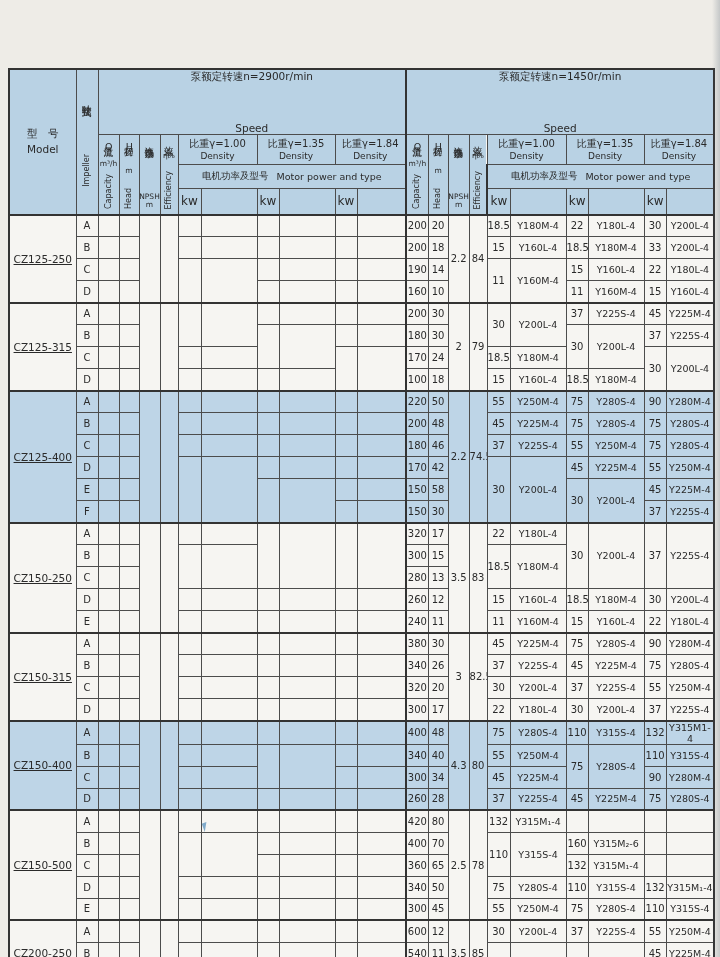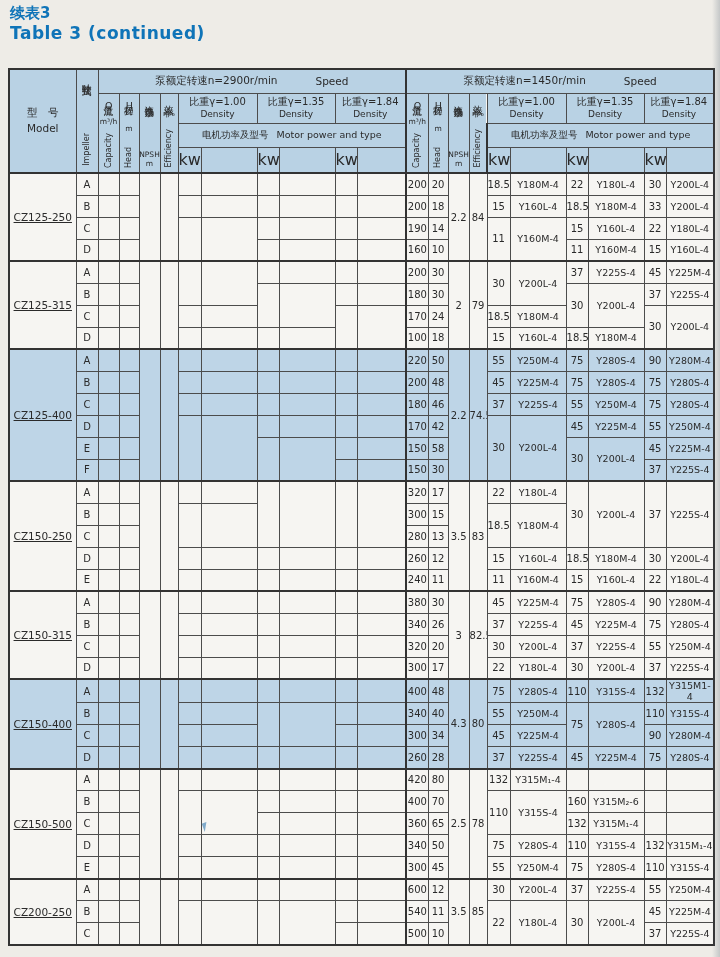--- a/index.html
+++ b/index.html
@@ -11,25 +11,25 @@
 
   table.spec{position:absolute;left:8px;top:68px;width:705px;border-collapse:collapse;
              table-layout:fixed;background:#f6f5f2;border:2px solid #333;}
   td,th{border:1px solid #4c4c4c;padding:0;text-align:center;vertical-align:middle;overflow:hidden;}
   thead th{background:#b9d2e4;font-weight:normal;}
   tbody tr{height:22px;}
   tbody tr.hl td{background:#bed5e7;}
   tr.sec-start td{border-top:2px solid #333;}
   .grp-start{border-left:2px solid #333 !important;}
 
-  tr.h1{height:24px;} tr.h2{height:30px;} tr.h3{height:24px;} tr.h4{height:26px;font-size:16px;}
-  .speed-h{display:flex;justify-content:center;align-items:center;gap:38px;font-size:10.5px;}
+  tr.h1{height:24px;} tr.h2{height:30px;} tr.h3{height:24px;} tr.h4{height:26px;font-size:12px;}
+  .speed-h{display:flex;justify-content:center;align-items:center;gap:38px;font-size:10.5px;flex-direction:column;}
   .density-h{font-size:10px;line-height:1.18;}
   .density-h .en{font-size:9px;text-align:center;}
-  .motor-h{display:flex;justify-content:center;gap:8px;font-size:9.5px;}
+  .motor-h{display:flex;justify-content:center;align-items:center;gap:8px;font-size:9.5px;}
   .model-h{font-size:10.5px;line-height:1.5;}
   .vwrap{display:flex;flex-direction:column;align-items:center;justify-content:space-between;
          box-sizing:border-box;padding:3px 0;margin:0 auto;}
   .vwrap.param{height:76px;} .vwrap.imp{height:96px;}
   .zh-v{writing-mode:vertical-rl;text-orientation:upright;font-size:9.5px;letter-spacing:1px;line-height:1;}
   .unit{font-size:7.5px;line-height:1.1;}
   .en-rot{writing-mode:vertical-rl;transform:rotate(180deg);font-size:8px;line-height:1;}
 
   .c-num{font-size:10px;}
   .c-type{font-size:9.5px;}
@@ -39,24 +39,20 @@
   .edge-shadow{position:absolute;right:0;top:0;width:8px;height:100%;
     background:linear-gradient(to right,rgba(90,105,120,0),rgba(90,105,120,.28));}
   .cursor-artifact{position:absolute;left:203px;top:822px;width:0;height:0;
     border-left:5px solid #6b9cc3;border-right:3px solid transparent;
     border-bottom:9px solid transparent;transform:rotate(-20deg);opacity:.85;}
 </style>
 </head>
 <body>
 
 <div class="page">
-  <div class="title-block">
-    <div class="title-zh">续表3</div>
-    <div class="title-en">Table 3 (continued)</div>
-  </div>
 
   <table class="spec">
     <colgroup>
       <col style="width:67px">
         <col style="width:22px">
       <col style="width:21px">
         <col style="width:20px">
         <col style="width:21px">
         <col style="width:18px">
       <col style="width:23px">

